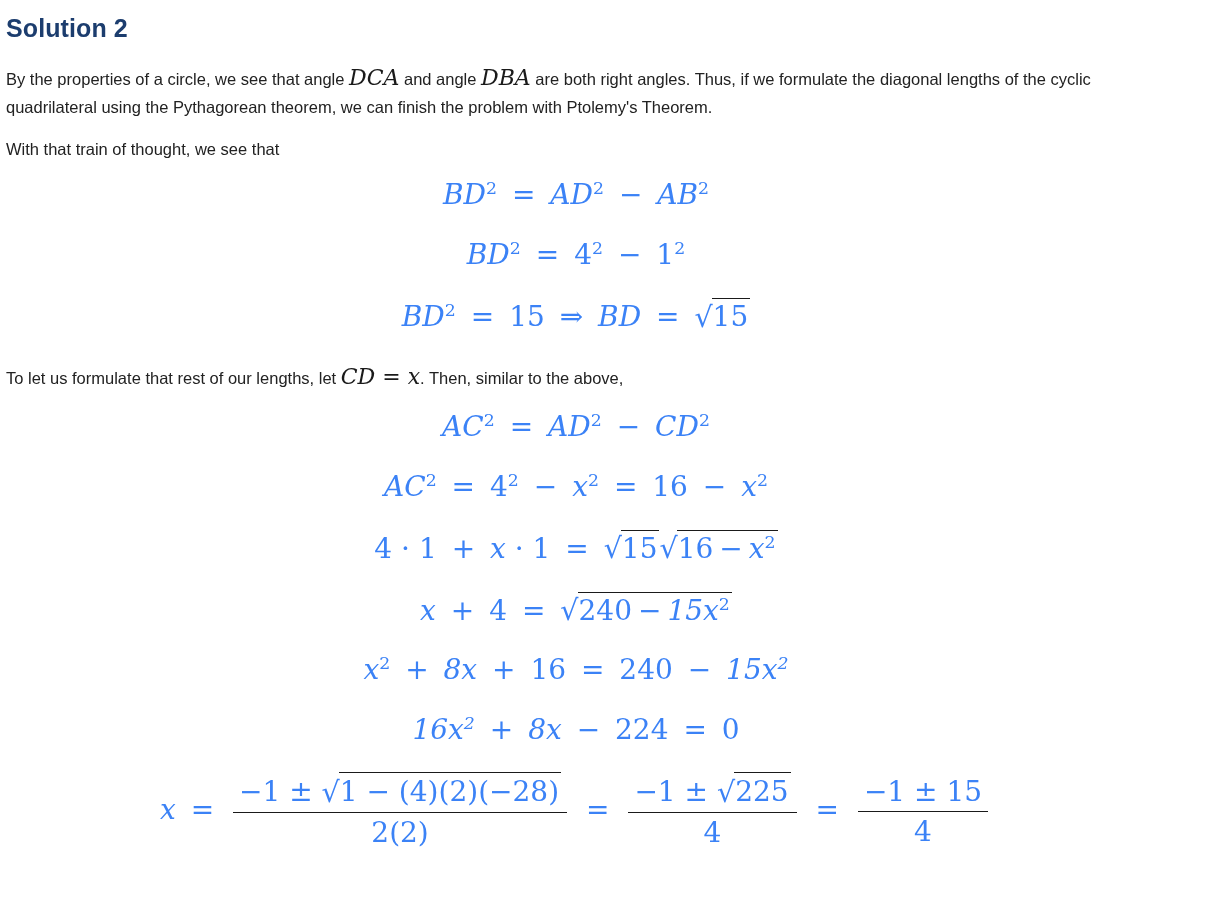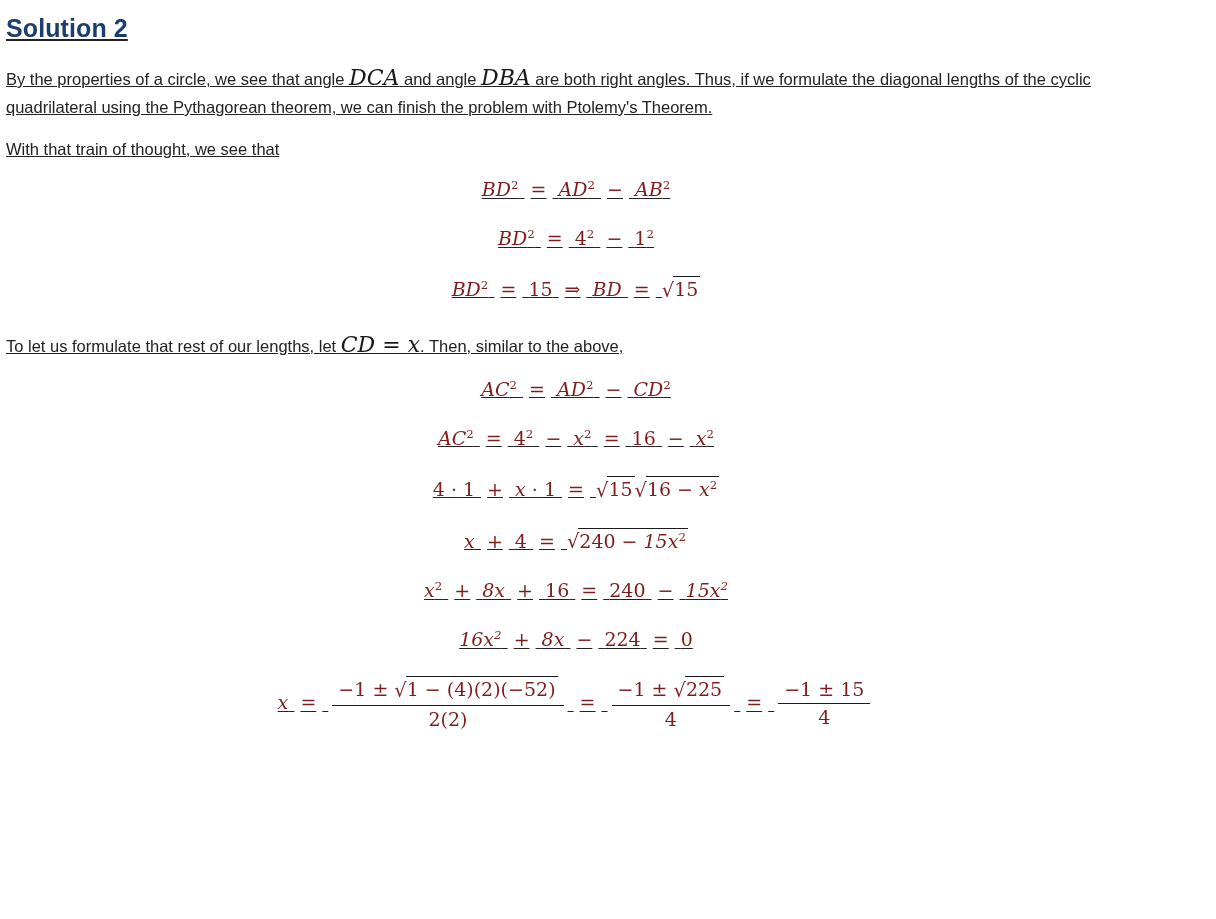--- a/index.html
+++ b/index.html
@@ -10,21 +10,20 @@
   body {
     width: 1216px;
     min-height: 919px;
     font-family: "Liberation Sans", sans-serif;
     color: #222222;
   }
   .page {
     padding: 14px 6px 0 6px;
     box-sizing: border-box;
     width: 1152px;
-    text-decoration: underline;
   }
   .section-title {
     font-size: 25px;
     font-weight: bold;
     color: #1c3d6e;
     margin: 0 0 18px 0;
     letter-spacing: 0.1px;
   }
   p.para {
     font-size: 16.5px;
@@ -37,22 +36,22 @@
   .mi {
     font-family: "DejaVu Serif", "Liberation Serif", serif;
     font-style: italic;
     font-size: 22px;
     color: #1a1a1a;
     white-space: nowrap;
   }
   .mathline {
     text-align: center;
     font-family: "DejaVu Serif", "Liberation Serif", serif;
-    font-size: 19px;
-    color: #7f1d1d;
+    font-size: 28px;
+    color: #3b82f6;
     margin: 0 0 26px 0;
     line-height: 1.2;
   }
   .it { font-style: italic; }
   .up { font-style: normal; }
   sup.sq {
     font-size: 0.62em;
     vertical-align: super;
     font-style: normal;
   }
@@ -204,21 +203,21 @@
     <span class="up">224</span>
     <span class="op spacer"></span><span class="op">=</span><span class="op spacer"></span>
     <span class="up">0</span>
   </div>
 
 
   <div class="mathline">
     <span class="it">x</span>
     <span class="op spacer"></span><span class="op">=</span><span class="op spacer"></span>
     <span class="frac">
-      <span class="num"><span class="op">−1 ±</span> <span class="rad"><span class="sign">√</span><span class="rand"><span class="up">1 − (4)(2)(−52)</span></span></span></span>
+      <span class="num"><span class="op">−1 ±</span> <span class="rad"><span class="sign">√</span><span class="rand"><span class="up">1 − (4)(2)(−28)</span></span></span></span>
       <span class="den">2(2)</span>
     </span>
     <span class="op spacer"></span><span class="op">=</span><span class="op spacer"></span>
     <span class="frac">
       <span class="num"><span class="op">−1 ±</span> <span class="rad"><span class="sign">√</span><span class="rand"><span class="up">225</span></span></span></span>
       <span class="den">4</span>
     </span>
     <span class="op spacer"></span><span class="op">=</span><span class="op spacer"></span>
     <span class="frac">
       <span class="num op">−1 ± 15</span>

